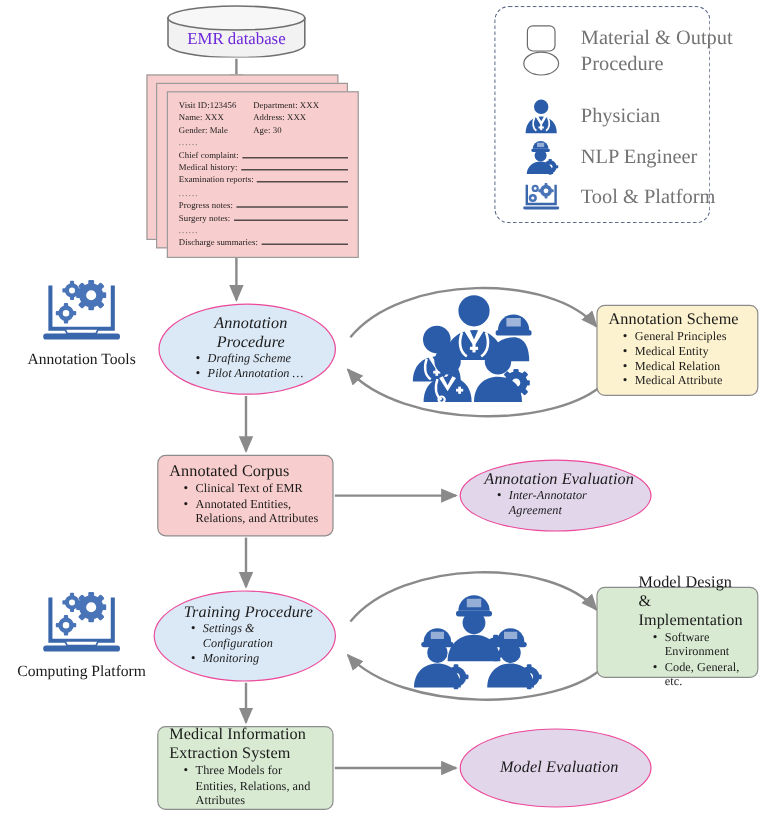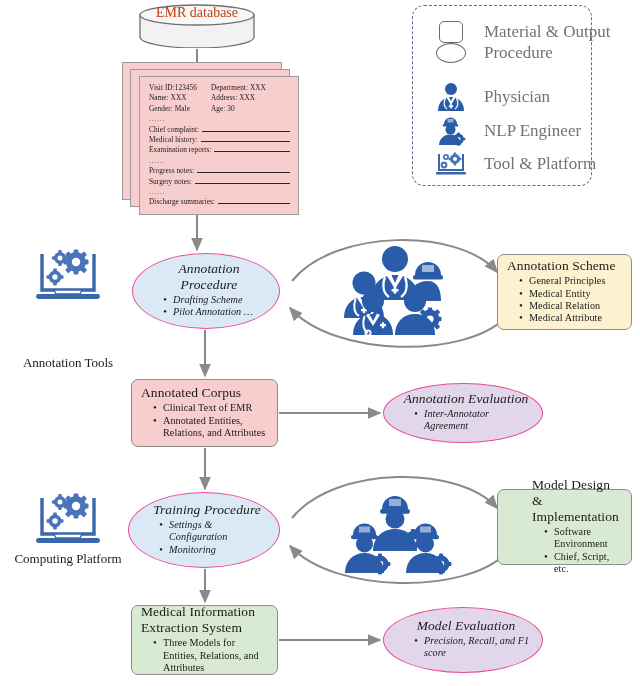--- a/index.html
+++ b/index.html
@@ -57,24 +57,24 @@
     left: 0; top: -1px;
     font-size: 11px;
   }
 
   
   #emr-database {
     left: 139px; top: 4px; width: 116px; height: 44px;
   }
   .cyl-label {
     position: absolute;
-    left: 0; right: 0; top: 1px;
+    left: 0; right: 0; top: 22px;
     text-align: center;
     font-size: 14px;
-    color: #c2410c;
+    color: #6d28d9;
   }
 
   
   #emr-records {
     left: 110px; top: 62px; width: 180px; height: 158px;
   }
   .card {
     position: absolute;
     background: #f8cdcd;
     border: 1px solid #9b9b9b;
@@ -130,21 +130,21 @@
   #model-evaluation     { left: 383px; top: 607px; width: 160px; height: 66px; }
 
   .fill-blue  { background: #dbe8f5; }
   .fill-pink  { background: #f8cdcd; }
   .fill-cream { background: #fdf2cf; }
   .fill-green { background: #d9ead3; }
   .fill-purple{ background: #e2d6ea; }
 
   
   .tool-group { position: absolute; display: flex; flex-direction: column; align-items: center; }
-  #annotation-tools { left: 8px; top: 248px; width: 120px; gap: 48px; }
+  #annotation-tools { left: 8px; top: 232px; width: 120px; }
   #computing-platform { left: 2px; top: 492px; width: 132px; }
   .tool-caption {
     margin-top: 3px;
     font-size: 13px;
     color: #1a1a1a;
     white-space: nowrap;
   }
 
   
   .people { position: absolute; }
@@ -311,36 +311,33 @@
     <ul class="bullets">
       <li>Settings &amp; Configuration</li>
       <li>Monitoring</li>
     </ul>
   </div>
 
   <div class="node rbox fill-green" id="model-design">
     <div class="node-title left">Model Design &amp; Implementation</div>
     <ul class="bullets">
       <li>Software Environment</li>
-      <li>Chief, Script, etc.</li>
+      <li>Code, General, etc.</li>
     </ul>
   </div>
 
   <div class="node rbox fill-green" id="mie-system">
     <div class="node-title left">Medical Information Extraction System</div>
     <ul class="bullets">
       <li>Three Models for Entities, Relations, and Attributes</li>
     </ul>
   </div>
 
   <div class="node ellipse fill-purple" id="model-evaluation">
     <div class="node-title">Model Evaluation</div>
-    <ul class="bullets">
-      <li>Precision, Recall, and F1 score</li>
-    </ul>
   </div>
 
   <div class="tool-group" id="annotation-tools">
     <svg width="72" height="56" viewBox="0 0 72 56">
       <path d="M10,6 L10,42 L62,42 L62,6" fill="none" stroke="#3a66ab" stroke-width="3.4"></path>
       <rect x="4" y="46" width="64" height="5" rx="2.4" fill="#3a66ab"></rect>
       <path d="M22,42 L24,46 L48,46 L50,42 Z" fill="#ffffff" stroke="#3a66ab" stroke-width="1.4"></path>
       <g fill="#4a74b8">
         <path d="M44,14 m-10,0 a10,10 0 1,0 20,0 a10,10 0 1,0 -20,0 M44,14 m-4.2,0 a4.2,4.2 0 1,0 8.4,0 a4.2,4.2 0 1,0 -8.4,0" fill-rule="evenodd"></path>
         <rect x="41.6" y="1.4" width="4.8" height="5" rx="1"></rect>

